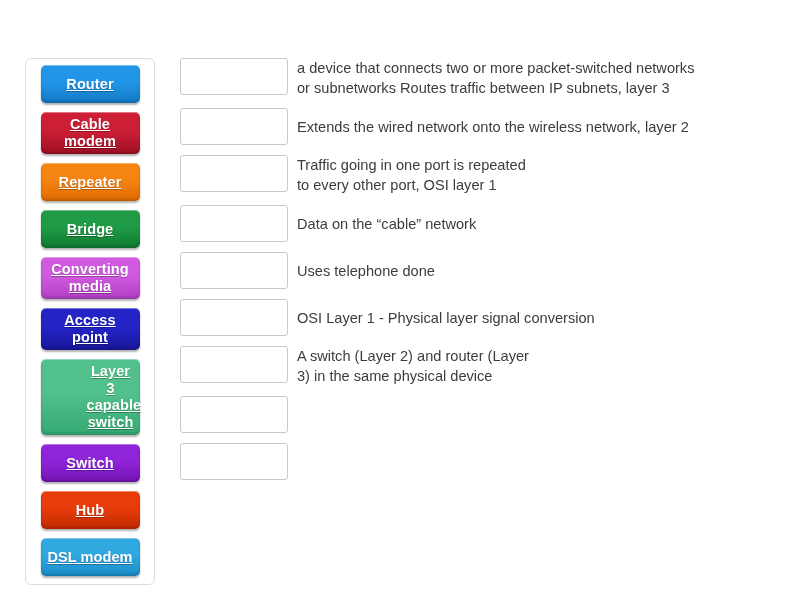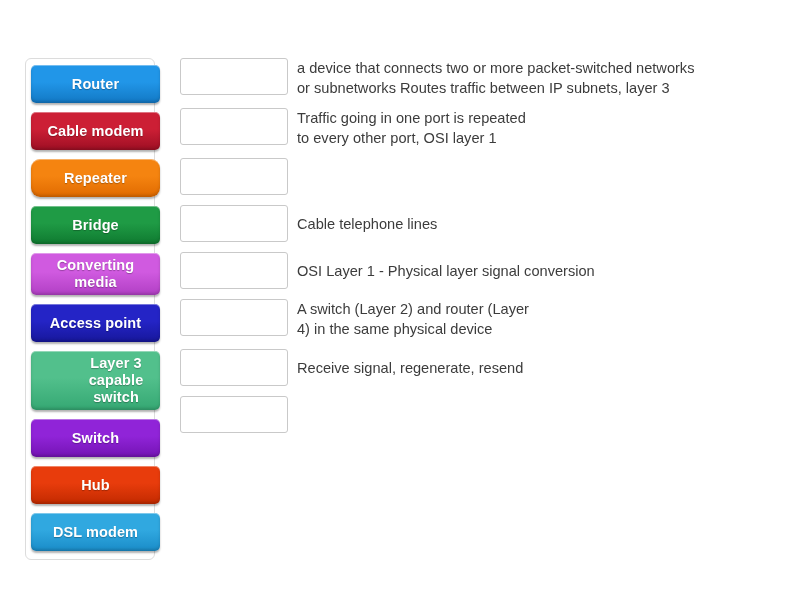--- a/index.html
+++ b/index.html
@@ -27,41 +27,42 @@
     width: 130px;
     padding: 6px 5px 6px 5px;
     box-sizing: border-box;
     border: 1px solid #dcdcdc;
     border-radius: 6px;
     background: #ffffff;
   }
 
   .tile {
     position: relative;
-    width: 129px;
+    width: 99px;
     min-height: 38px;
     margin: 0 auto 9px auto;
     border-radius: 5px;
     box-sizing: border-box;
     display: flex;
     align-items: center;
     justify-content: center;
     text-align: center;
     color: #ffffff;
     font-size: 14.5px;
     font-weight: bold;
     line-height: 17px;
     letter-spacing: 0.1px;
     padding: 4px 5px;
     text-shadow: 0 1px 1px rgba(0,0,0,0.28);
     box-shadow: 0 2px 2px rgba(0,0,0,0.30),
                 inset 0 1px 0 rgba(255,255,255,0.38),
                 inset 0 -2px 3px rgba(0,0,0,0.16);
     cursor: move;
     user-select: none;
+    text-decoration: underline;
   }
   .tile:last-child { margin-bottom: 2px; }
 
   .tile .tile-label { display: block; width: 100%; }
 
   
   #answer-list {
     position: absolute;
     left: 180px;
     top: 58px;
@@ -103,21 +104,21 @@
 
 <div id="app">
 
   <div id="tile-panel">
       <div class="tile" style="background: linear-gradient(rgb(33, 150, 232) 0%, rgb(33, 150, 232) 45%, rgb(18, 120, 196) 100%);">
         <span class="tile-label">Router</span>
       </div>
       <div class="tile" style="background: linear-gradient(rgb(204, 31, 53) 0%, rgb(204, 31, 53) 45%, rgb(158, 15, 36) 100%);">
         <span class="tile-label">Cable modem</span>
       </div>
-      <div class="tile" style="background: linear-gradient(rgb(245, 132, 16) 0%, rgb(245, 132, 16) 45%, rgb(224, 106, 0) 100%); border-radius: 9px;">
+      <div class="tile" style="background: linear-gradient(rgb(245, 132, 16) 0%, rgb(245, 132, 16) 45%, rgb(224, 106, 0) 100%);">
         <span class="tile-label">Repeater</span>
       </div>
       <div class="tile" style="background: linear-gradient(rgb(31, 155, 69) 0%, rgb(31, 155, 69) 45%, rgb(15, 122, 48) 100%); text-align: center;">
         <span class="tile-label">Bridge</span>
       </div>
       <div class="tile" style="background: linear-gradient(rgb(208, 90, 224) 0%, rgb(208, 90, 224) 45%, rgb(177, 63, 196) 100%);">
         <span class="tile-label">Converting
 media</span>
       </div>
       <div class="tile" style="background: linear-gradient(rgb(36, 36, 198) 0%, rgb(36, 36, 198) 45%, rgb(23, 23, 155) 100%); align-items: center;">
@@ -137,43 +138,47 @@
         <span class="tile-label">DSL modem</span>
       </div>
     </div>
 
   <div id="answer-list">
       <div class="answer-row two-line">
         <div class="drop-zone"></div>
         <div class="answer-text">a device that connects two or more packet-switched networks
 or subnetworks Routes traffic between IP subnets, layer 3</div>
       </div>
+      <div class="answer-row one-line">
+        <div class="drop-zone"></div>
+        <div class="answer-text">Extends the wired network onto the wireless network, layer 2</div>
+      </div>
       <div class="answer-row two-line">
         <div class="drop-zone"></div>
         <div class="answer-text">Traffic going in one port is repeated
 to every other port, OSI layer 1</div>
       </div>
       <div class="answer-row one-line">
         <div class="drop-zone"></div>
+        <div class="answer-text">Data on the “cable” network</div>
       </div>
       <div class="answer-row one-line">
         <div class="drop-zone"></div>
-        <div class="answer-text">Cable telephone lines</div>
+        <div class="answer-text">Uses telephone done</div>
       </div>
       <div class="answer-row one-line">
         <div class="drop-zone"></div>
         <div class="answer-text">OSI Layer 1 - Physical layer signal conversion</div>
       </div>
       <div class="answer-row two-line">
         <div class="drop-zone"></div>
         <div class="answer-text">A switch (Layer 2) and router (Layer
-4) in the same physical device</div>
+3) in the same physical device</div>
       </div>
       <div class="answer-row one-line">
         <div class="drop-zone"></div>
-        <div class="answer-text">Receive signal, regenerate, resend</div>
       </div>
       <div class="answer-row one-line">
         <div class="drop-zone"></div>
       </div>
     </div>
 
 </div>
 
 </body></html>

